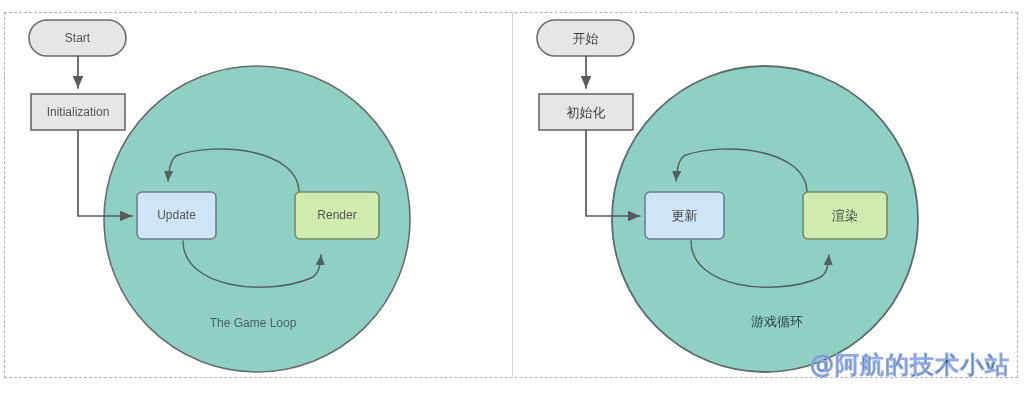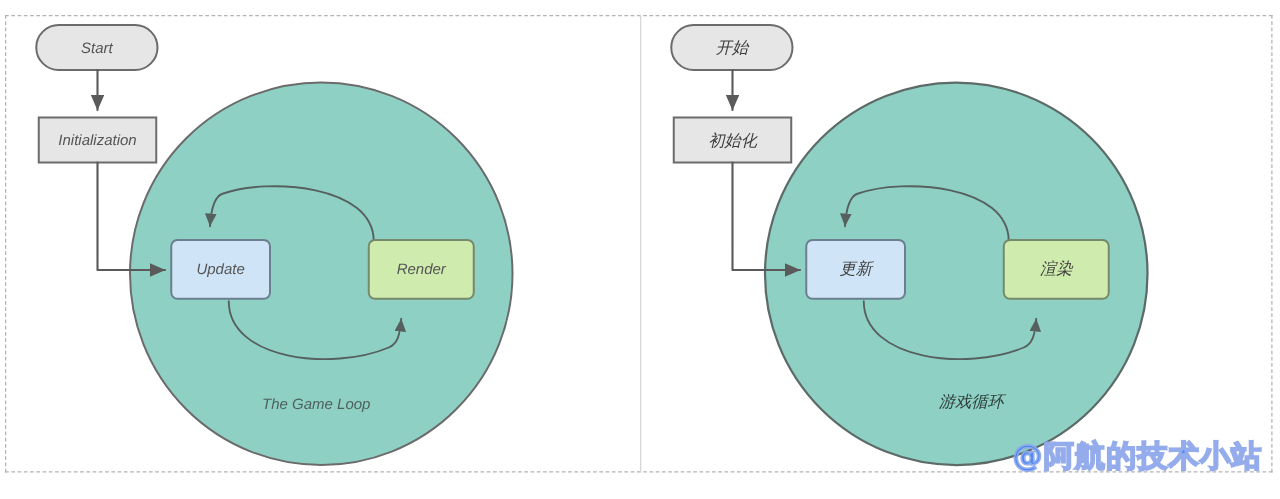--- a/index.html
+++ b/index.html
@@ -14,21 +14,20 @@
     position: relative;
     width: 1024px;
     height: 399px;
     background: #ffffff;
     overflow: hidden;
   }
   .panel {
     position: absolute;
     top: 0;
     height: 399px;
-    font-style: italic;
   }
   #panel-en { left: 0; width: 512px; }
   #panel-zh { left: 512px; width: 405px; }
 
   
   .page-border {
     position: absolute;
     left: 4px;
     top: 12px;
     width: 1014px;
@@ -100,23 +99,23 @@
     stroke-linecap: round;
   }
 
   
   .watermark {
     position: absolute;
     right: 14px;
     bottom: 18px;
     font-family: "DejaVu Sans", "Liberation Sans", sans-serif;
     font-size: 24px;
-    font-weight: bold;
+    font-weight: normal;
     letter-spacing: 1px;
-    color: #3b82f6;
+    color: #14532d;
     -webkit-text-stroke: 1.4px #8fa8ea;
     text-shadow: 0 0 1px rgba(120,150,230,.55);
     opacity: .95;
     white-space: nowrap;
     user-select: none;
   }
 </style>
 </head>
 <body>
 

